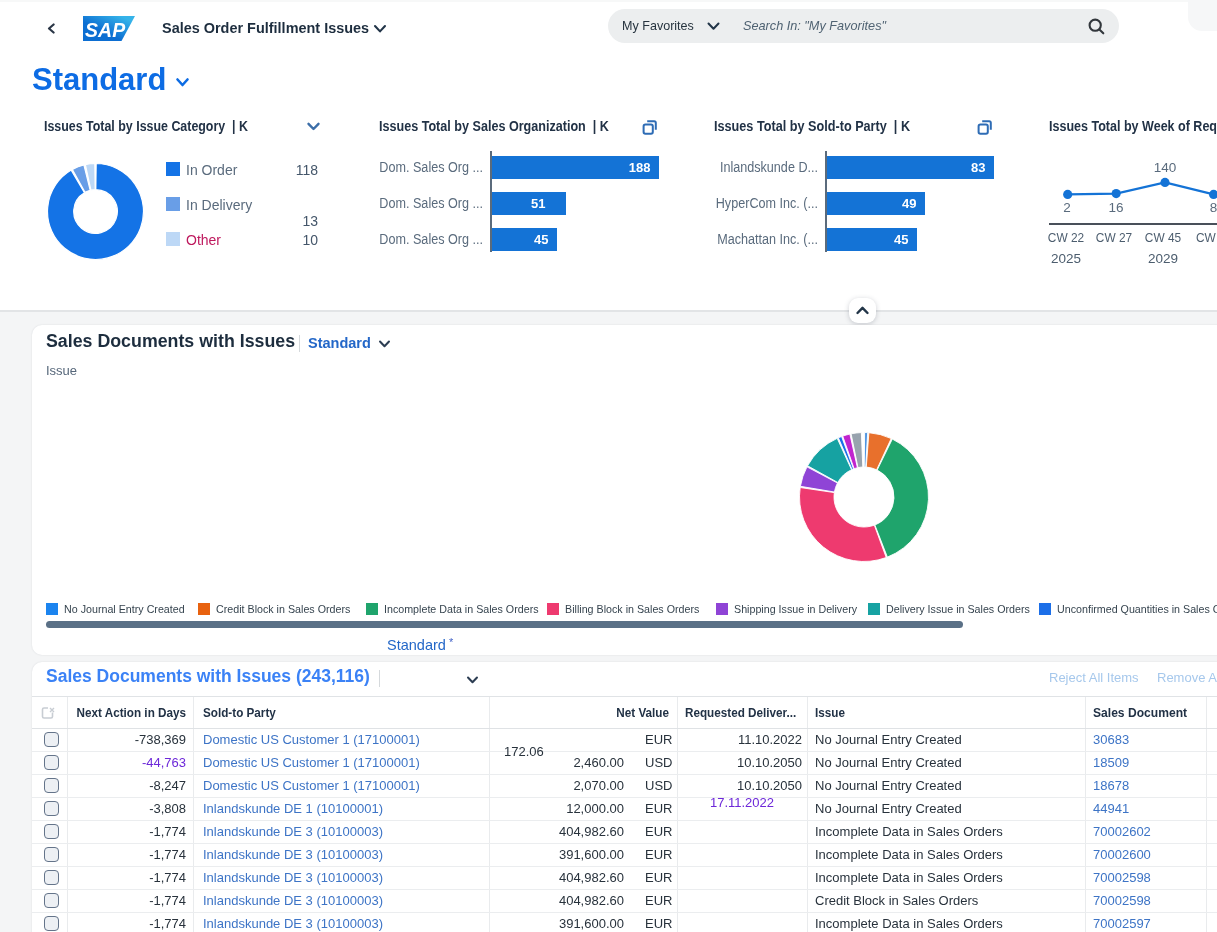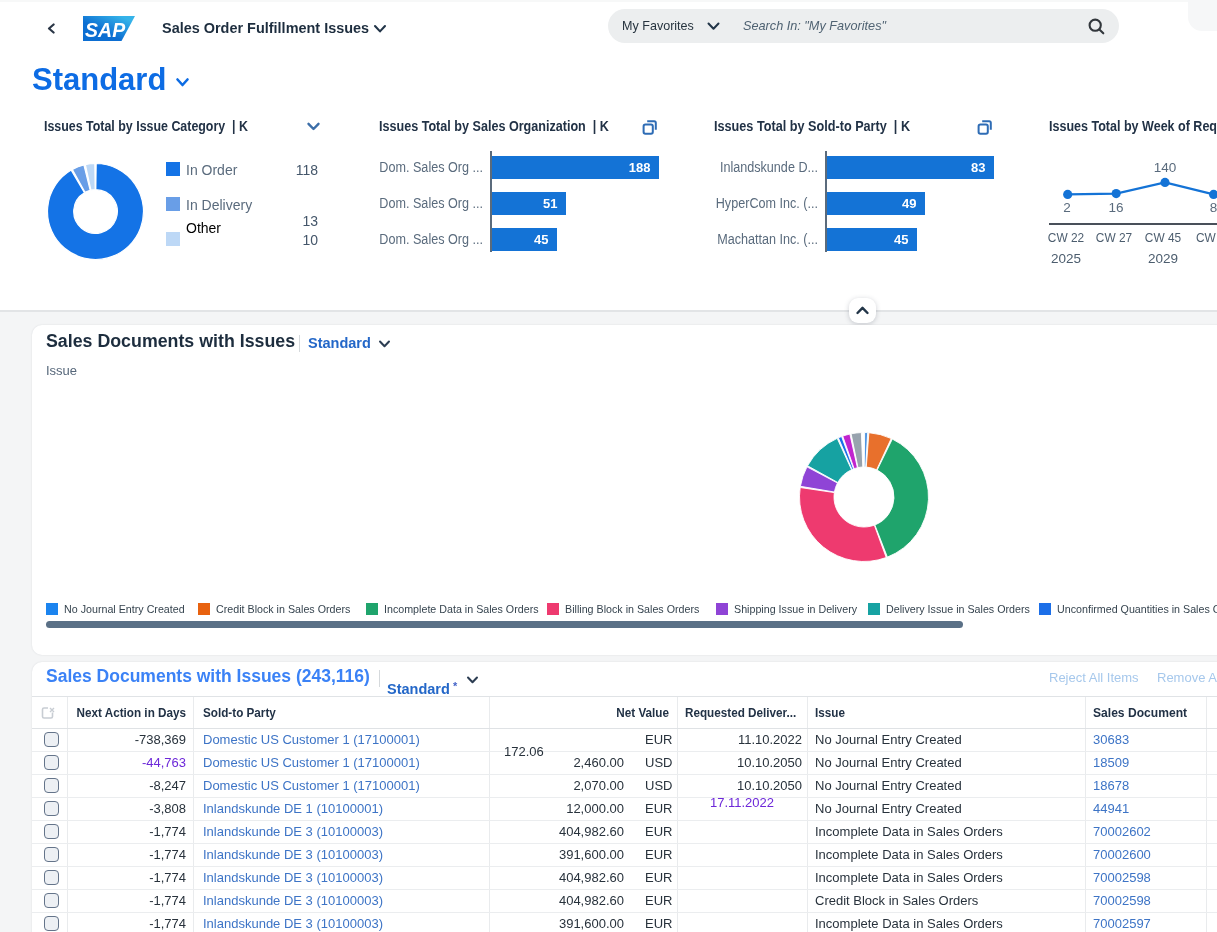--- a/index.html
+++ b/index.html
@@ -72,27 +72,27 @@
 <path d="M26.38,7.44 A48,48 0 0 1 37.89,2.93 L44.23,28.35 A21.8,21.8 0 0 0 39.00,30.40 Z" fill="#699ee7" stroke="#ffffff" stroke-width="1.2"></path>
 <path d="M39.36,2.58 A48,48 0 0 1 48.83,1.50 L49.20,27.70 A21.8,21.8 0 0 0 44.89,28.19 Z" fill="#bdd8f6" stroke="#ffffff" stroke-width="1.2"></path>
 </svg>
 <div class="abs" style="left:166px;top:162px;width:14px;height:14px;background:#1473e6;"></div>
 <div class="abs" style="left:186px;top:162px;font-size:14px;color:#5a6b7d;">In Order</div>
 <div class="abs" style="left:238px;top:162px;width:80px;text-align:right;font-size:14px;color:#44566a;">118</div>
 <div class="abs" style="left:166px;top:197px;width:14px;height:14px;background:#699ee7;"></div>
 <div class="abs" style="left:186px;top:197px;font-size:14px;color:#5a6b7d;">In Delivery</div>
 <div class="abs" style="left:238px;top:197px;width:80px;text-align:right;font-size:14px;color:#44566a;margin-top:16px;">13</div>
 <div class="abs" style="left:166px;top:232px;width:14px;height:14px;background:#bdd8f6;"></div>
-<div class="abs" style="left:186px;top:220px;font-size:14px;color:#000000;">Other</div>
+<div class="abs" style="left:186px;top:232px;font-size:14px;color:#be185d;">Other</div>
 <div class="abs" style="left:238px;top:232px;width:80px;text-align:right;font-size:14px;color:#44566a;">10</div>
 <div class="abs" style="left:490px;top:151px;width:1.5px;height:101px;background:#5b6b7c;"></div>
 <div class="abs" style="left:323px;top:159px;width:160px;text-align:right;font-size:14px;color:#5a6b7d;white-space:nowrap;transform:scaleX(0.9);transform-origin:100% 0;">Dom. Sales Org ...</div>
 <div class="abs" style="left:491.5px;top:156px;width:167px;height:23px;background:#1473d6;color:#fff;font-size:13px;font-weight:bold;text-align:right;line-height:23px;padding-right:8px;">188</div>
 <div class="abs" style="left:323px;top:195px;width:160px;text-align:right;font-size:14px;color:#5a6b7d;white-space:nowrap;transform:scaleX(0.9);transform-origin:100% 0;">Dom. Sales Org ...</div>
-<div class="abs" style="left:491.5px;top:192px;width:74px;height:23px;background:#1473d6;color:#fff;font-size:13px;font-weight:bold;text-align:right;line-height:23px;padding-right:8px;">51</div>
+<div class="abs" style="left:491.5px;top:192px;width:74px;height:23px;background:#1473d6;color:#fff;font-size:13px;font-weight:bold;text-align:right;line-height:23px;padding-right:20px;">51</div>
 <div class="abs" style="left:323px;top:231px;width:160px;text-align:right;font-size:14px;color:#5a6b7d;white-space:nowrap;transform:scaleX(0.9);transform-origin:100% 0;">Dom. Sales Org ...</div>
 <div class="abs" style="left:491.5px;top:228px;width:65px;height:23px;background:#1473d6;color:#fff;font-size:13px;font-weight:bold;text-align:right;line-height:23px;padding-right:8px;">45</div>
 <div class="abs" style="left:825px;top:151px;width:1.5px;height:101px;background:#5b6b7c;"></div>
 <div class="abs" style="left:658px;top:159px;width:160px;text-align:right;font-size:14px;color:#5a6b7d;white-space:nowrap;transform:scaleX(0.9);transform-origin:100% 0;">Inlandskunde D...</div>
 <div class="abs" style="left:826.5px;top:156px;width:167px;height:23px;background:#1473d6;color:#fff;font-size:13px;font-weight:bold;text-align:right;line-height:23px;padding-right:8px;">83</div>
 <div class="abs" style="left:658px;top:195px;width:160px;text-align:right;font-size:14px;color:#5a6b7d;white-space:nowrap;transform:scaleX(0.9);transform-origin:100% 0;">HyperCom Inc. (...</div>
 <div class="abs" style="left:826.5px;top:192px;width:98px;height:23px;background:#1473d6;color:#fff;font-size:13px;font-weight:bold;text-align:right;line-height:23px;padding-right:8px;">49</div>
 <div class="abs" style="left:658px;top:231px;width:160px;text-align:right;font-size:14px;color:#5a6b7d;white-space:nowrap;transform:scaleX(0.9);transform-origin:100% 0;">Machattan Inc. (...</div>
 <div class="abs" style="left:826.5px;top:228px;width:90px;height:23px;background:#1473d6;color:#fff;font-size:13px;font-weight:bold;text-align:right;line-height:23px;padding-right:8px;">45</div>
 
@@ -154,21 +154,21 @@
 <div class="abs" style="left:734px;top:603px;font-size:11.5px;color:#36444f;white-space:nowrap;transform:scaleX(0.93);transform-origin:0 0;">Shipping Issue in Delivery</div>
 <div class="abs" style="left:868px;top:603px;width:12px;height:12px;background:#16a2a2;"></div>
 <div class="abs" style="left:886px;top:603px;font-size:11.5px;color:#36444f;white-space:nowrap;transform:scaleX(0.93);transform-origin:0 0;">Delivery Issue in Sales Orders</div>
 <div class="abs" style="left:1039px;top:603px;width:12px;height:12px;background:#1c6fe8;"></div>
 <div class="abs" style="left:1057px;top:603px;font-size:11.5px;color:#36444f;white-space:nowrap;transform:scaleX(0.93);transform-origin:0 0;">Unconfirmed Quantities in Sales Orders</div>
 <div class="abs" style="left:46px;top:621px;width:917px;height:7px;border-radius:3.5px;background:#5a7086;"></div>
 
 <div class="abs" style="left:32px;top:662px;width:1250px;height:280px;background:#ffffff;border-radius:10px 10px 0 0;box-shadow:0 0 2px rgba(30,40,60,0.12);"></div>
 <div class="abs ttl" style="left:46px;top:666px;font-size:17.5px;color:#3b82f6;white-space:nowrap;">Sales Documents with Issues (243,116)</div>
 <div class="abs" style="left:379px;top:670px;width:1px;height:17px;background:#d5d9dc;"></div>
-<div class="abs" style="left:387px;top:680px;font-size:14.5px;font-weight:bold;color:#2367c8;">Standard<span style="font-size:11px;color:#4464c8;vertical-align:4px;">&nbsp;*</span></div>
+<div class="abs" style="left:387px;top:636px;font-size:14.5px;font-weight:normal;color:#2367c8;">Standard<span style="font-size:11px;color:#4464c8;vertical-align:4px;">&nbsp;*</span></div>
 <svg class="abs" style="left:466px;top:676px;" width="13" height="9" viewBox="0 0 13 9">
  <path class="chev" d="M2,1.5 L6.5,6.3 L11,1.5" stroke="#2c3d52" stroke-width="2"></path>
   </svg>
 <div class="abs" style="left:1049px;top:670px;font-size:13px;color:#a6c8ec;">Reject All Items</div>
 <div class="abs" style="left:1157px;top:670px;font-size:13px;color:#a6c8ec;white-space:nowrap;">Remove All Items</div>
 
 <div class="abs" style="left:32px;top:696px;width:1185px;height:236px;overflow:hidden;font-size:13px;">
  <div class="abs" style="left:0;top:0;width:1185px;height:1px;background:#e0e3e6;"></div>
 <div class="abs" style="left:34.5px;top:1px;width:1px;height:236px;background:#e9ebed;"></div>
 <div class="abs" style="left:161px;top:1px;width:1px;height:236px;background:#e9ebed;"></div>

